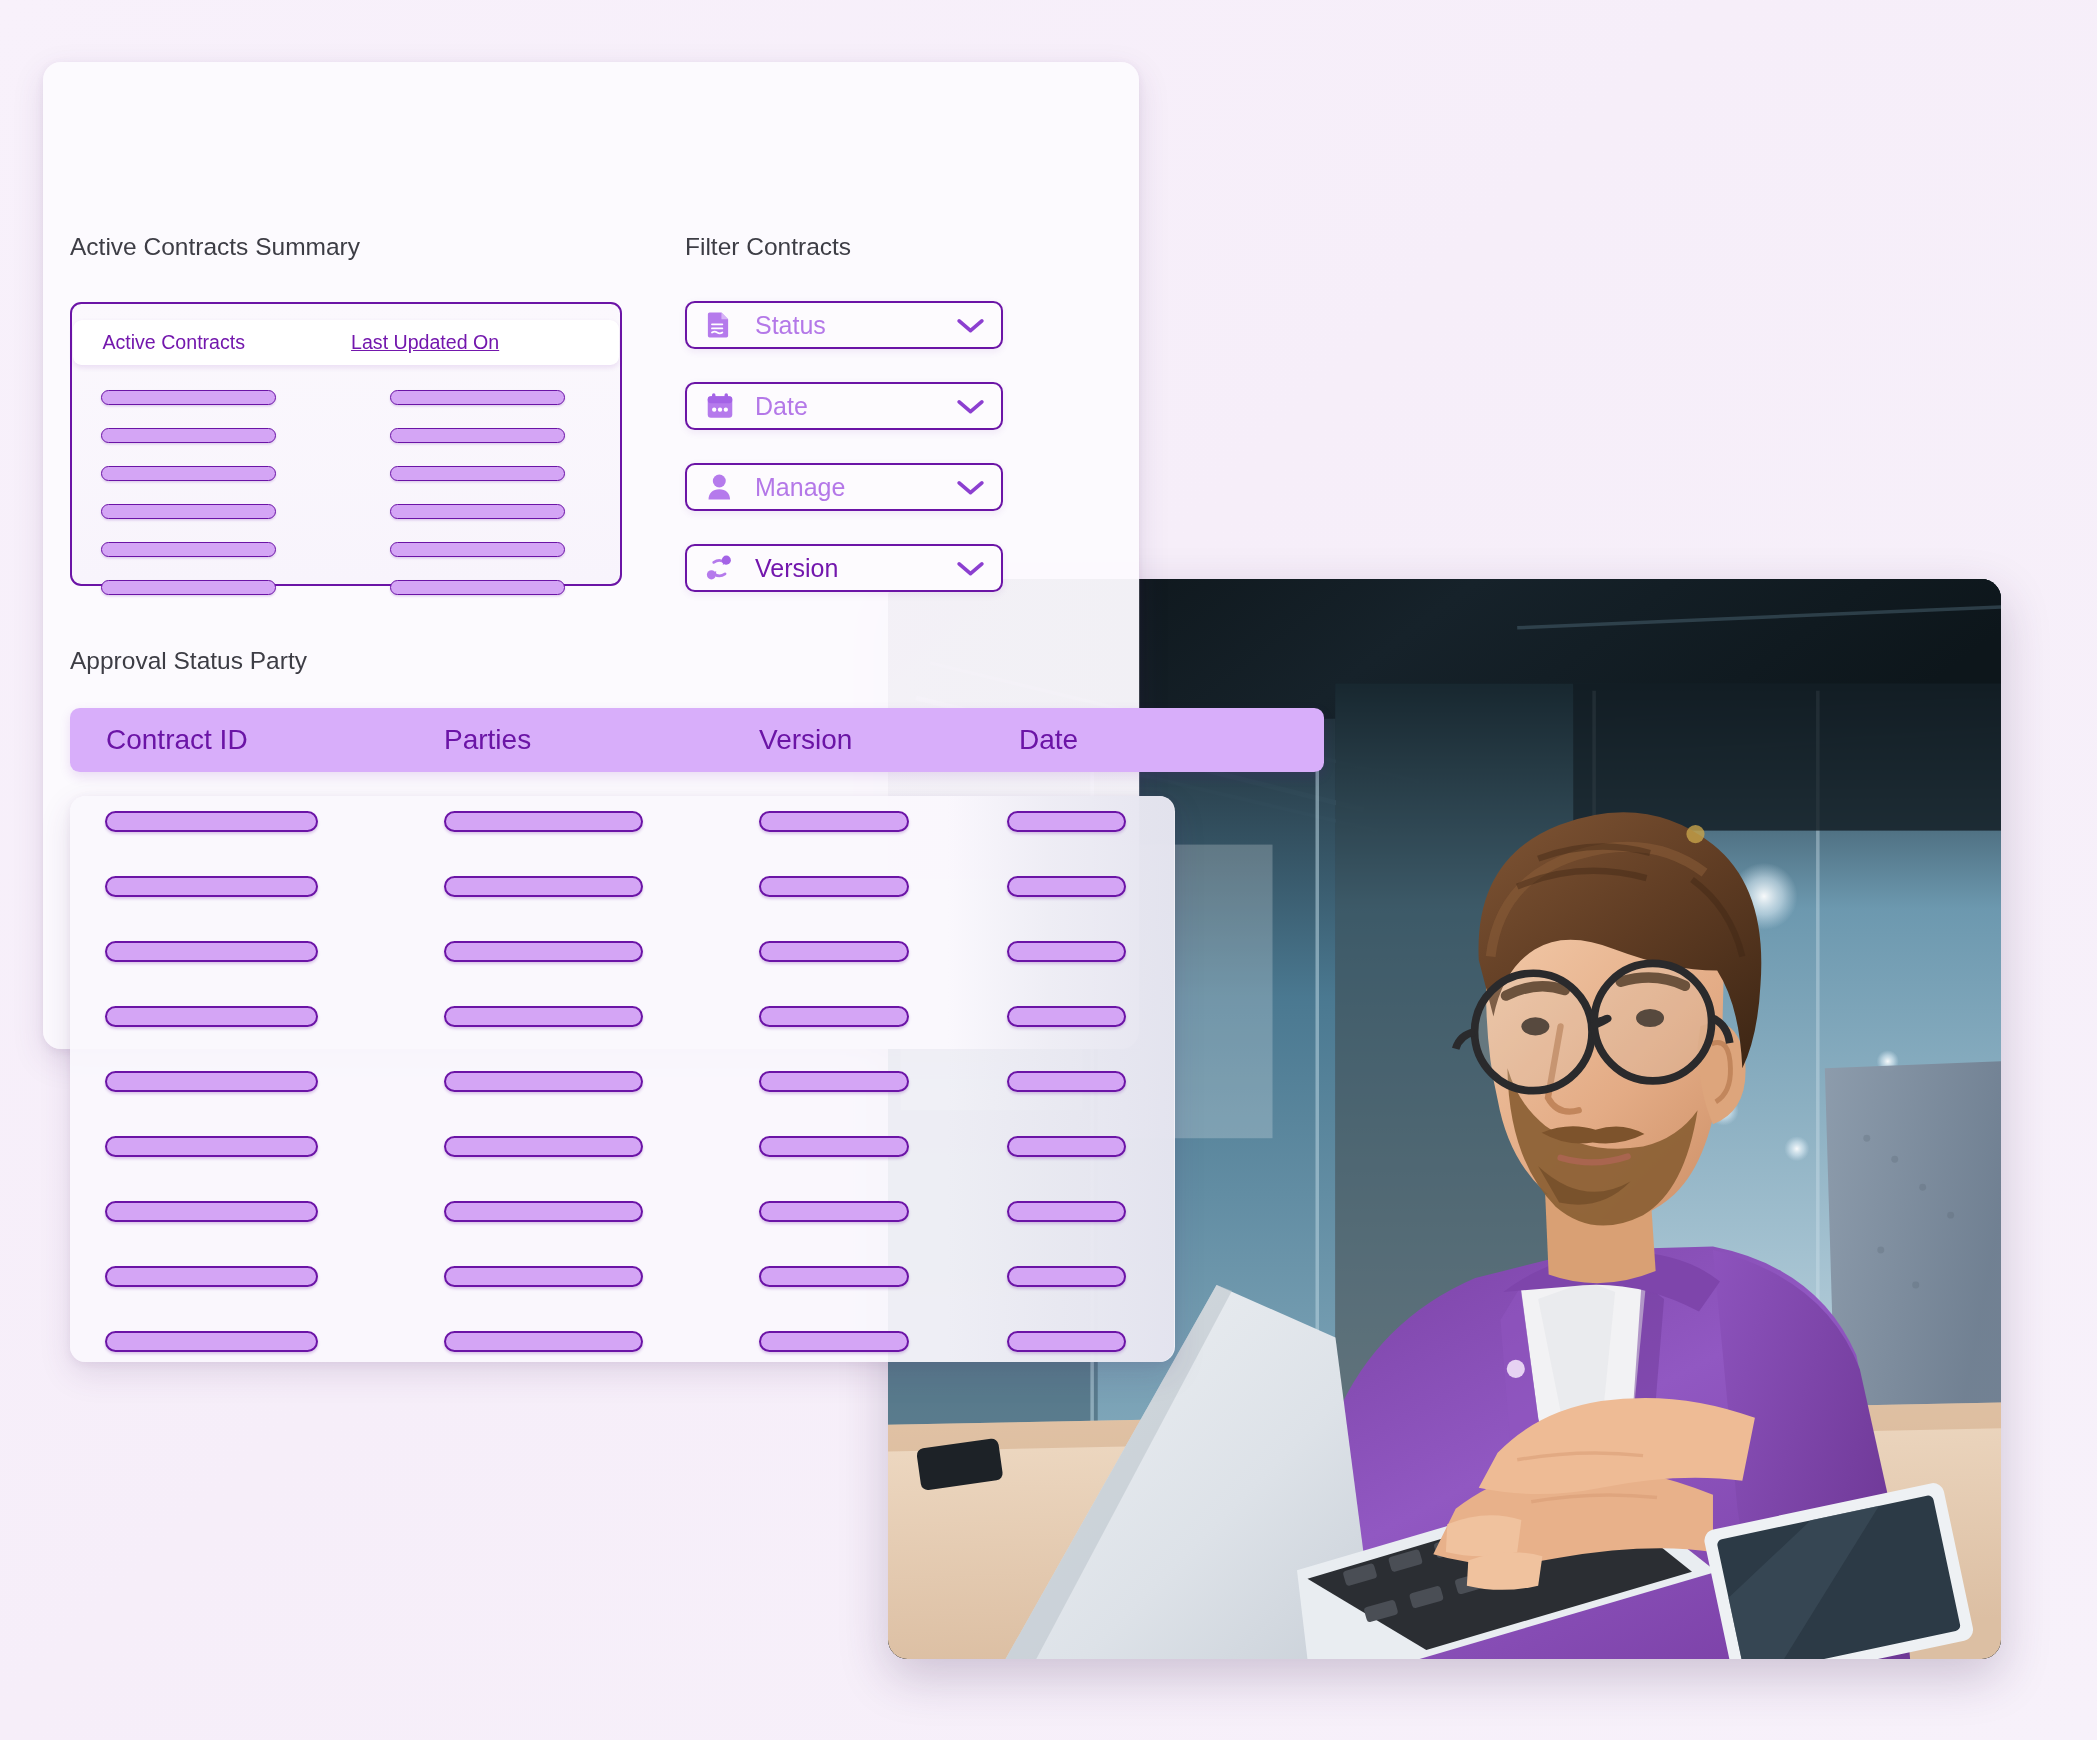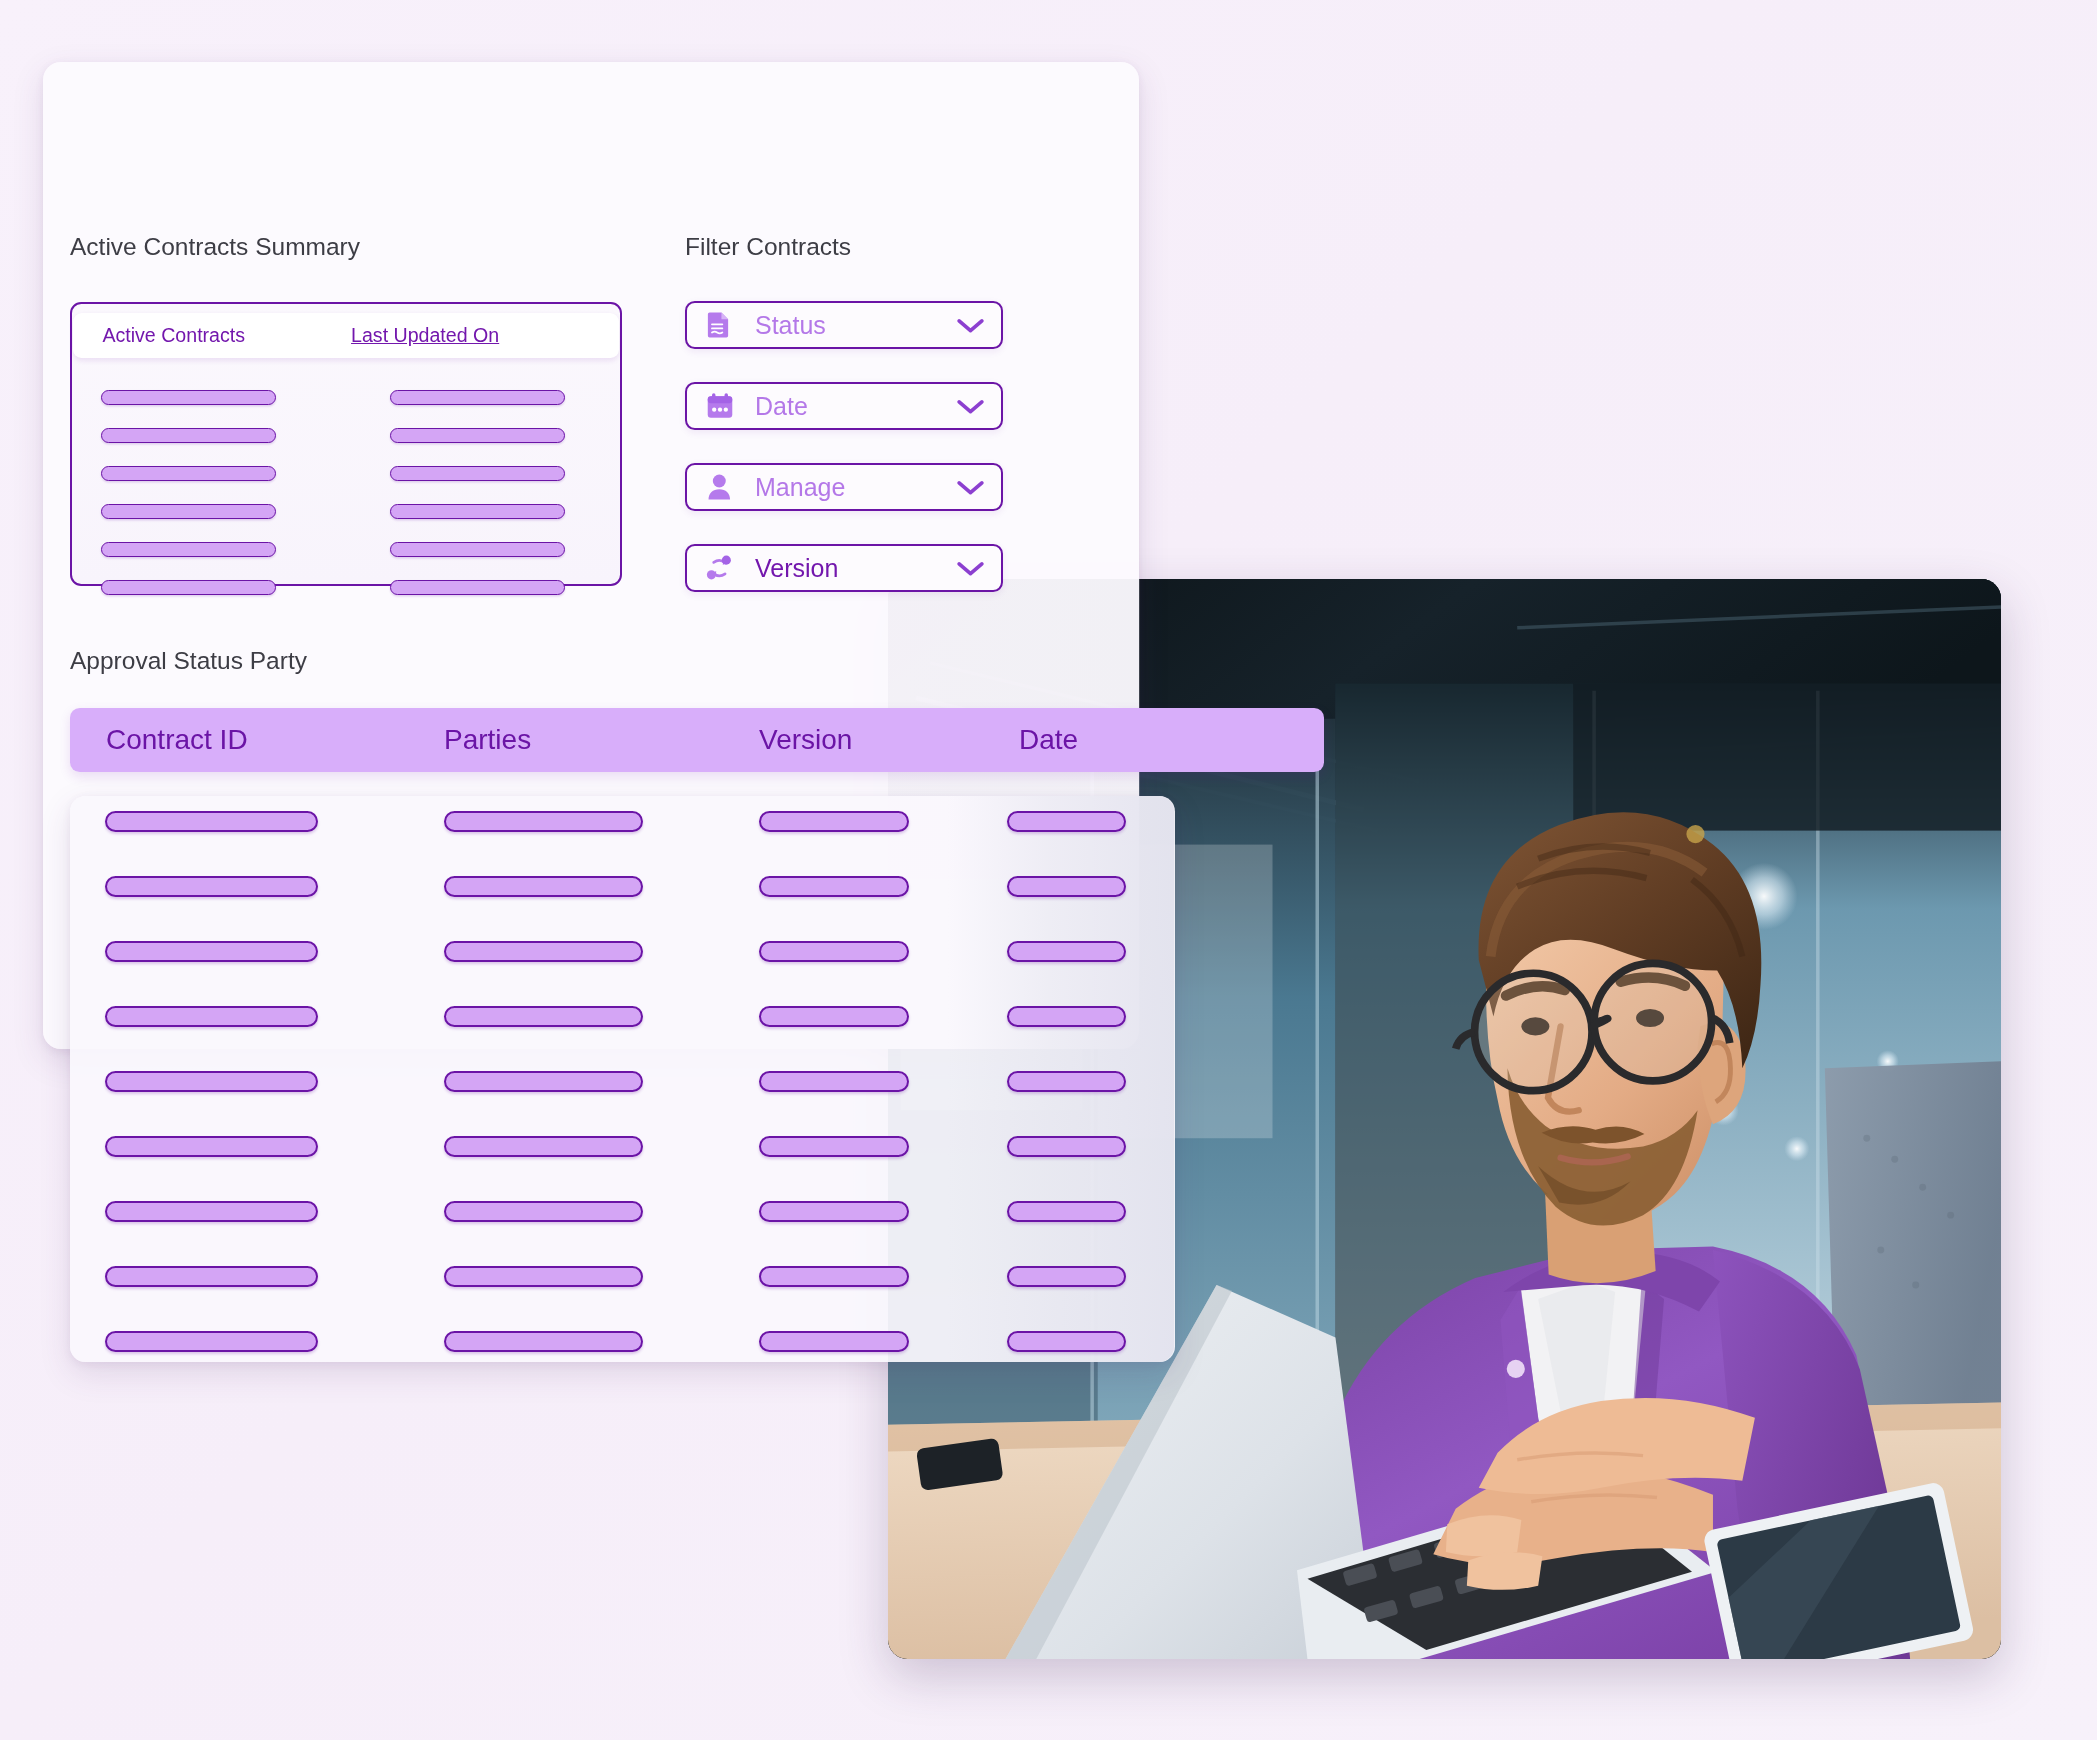--- a/index.html
+++ b/index.html
@@ -98,21 +98,21 @@
     top: 302px;
     width: 552px;
     height: 284px;
     border: 2.8px solid #6b14a6;
     border-radius: 11.2px;
     background: linear-gradient(180deg, #fbf8fd 0%, #f8f4fc 100%);
     z-index: 8;
   }
   #summary-head {
     position: absolute;
-    left: 1.4px; top: 9px;
+    left: 1.4px; top: 16px;
     width: calc(100% - 2.8px);
     height: 45px;
     background: #ffffff;
     border-radius: 9px 9px 8.4px 8.4px;
     box-shadow: 0 2.1px 4.9px rgba(107,20,166,0.10);
     display: flex;
     align-items: center;
     z-index: 2;
   }
   .summary-head-cell {

